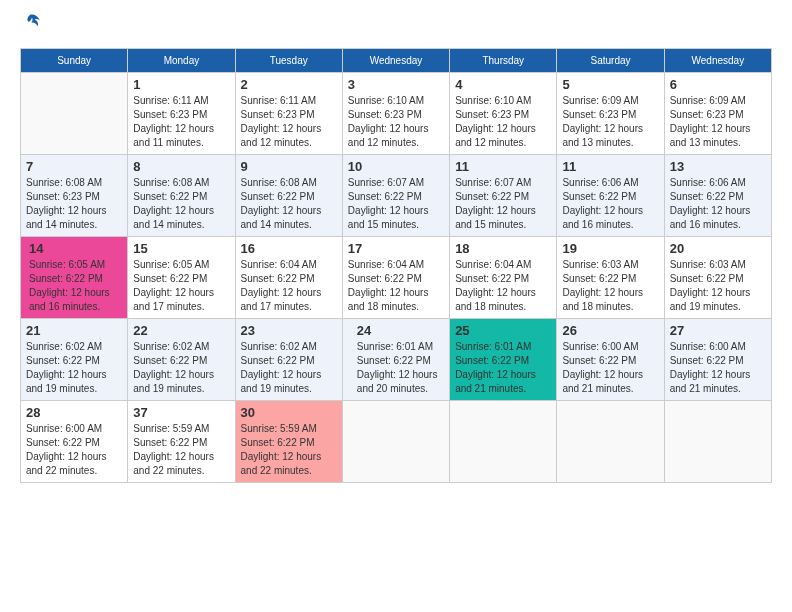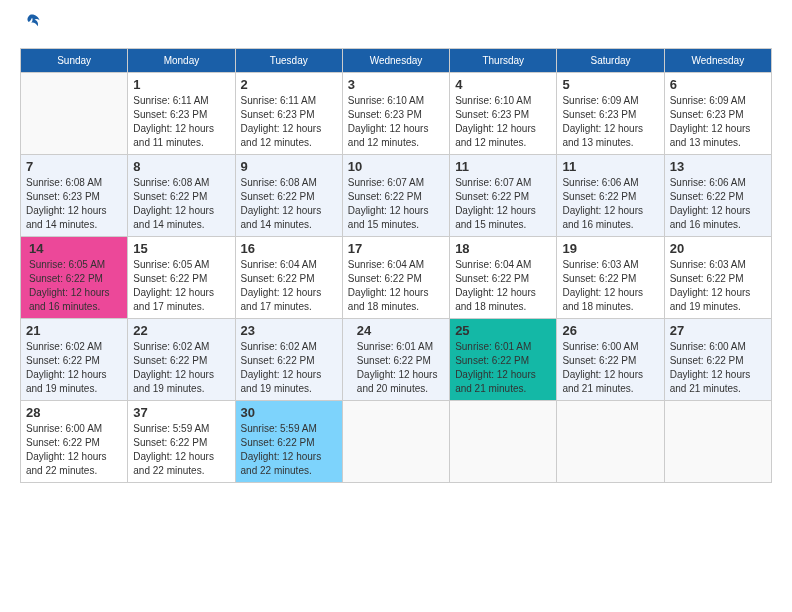--- a/index.html
+++ b/index.html
@@ -308,21 +308,21 @@
           <div class="day-info" style="white-space: pre-line;">Sunrise: 6:00 AM
 Sunset: 6:22 PM
 Daylight: 12 hours and 22 minutes.</div>
         </td>
         <td style="background-color: rgb(255, 255, 255);">
           <span class="day-num">37</span>
           <div class="day-info" style="white-space: pre-line;">Sunrise: 5:59 AM
 Sunset: 6:22 PM
 Daylight: 12 hours and 22 minutes.</div>
         </td>
-        <td style="background-color: #7dd3fc; margin-left: 46px;">
+        <td style="background-color: #fca5a5; margin-left: 46px;">
           <span class="day-num">30</span>
           <div class="day-info" style="white-space: pre-line;">Sunrise: 5:59 AM
 Sunset: 6:22 PM
 Daylight: 12 hours and 22 minutes.</div>
         </td>
         <td class="empty-cell" style="background-color: rgb(249, 249, 249);"></td>
         <td class="empty-cell" style="background-color: rgb(249, 249, 249);"></td>
         <td class="empty-cell" style="background-color: rgb(249, 249, 249);"></td>
         <td class="empty-cell" style="background-color: rgb(249, 249, 249);"></td>
       </tr>

